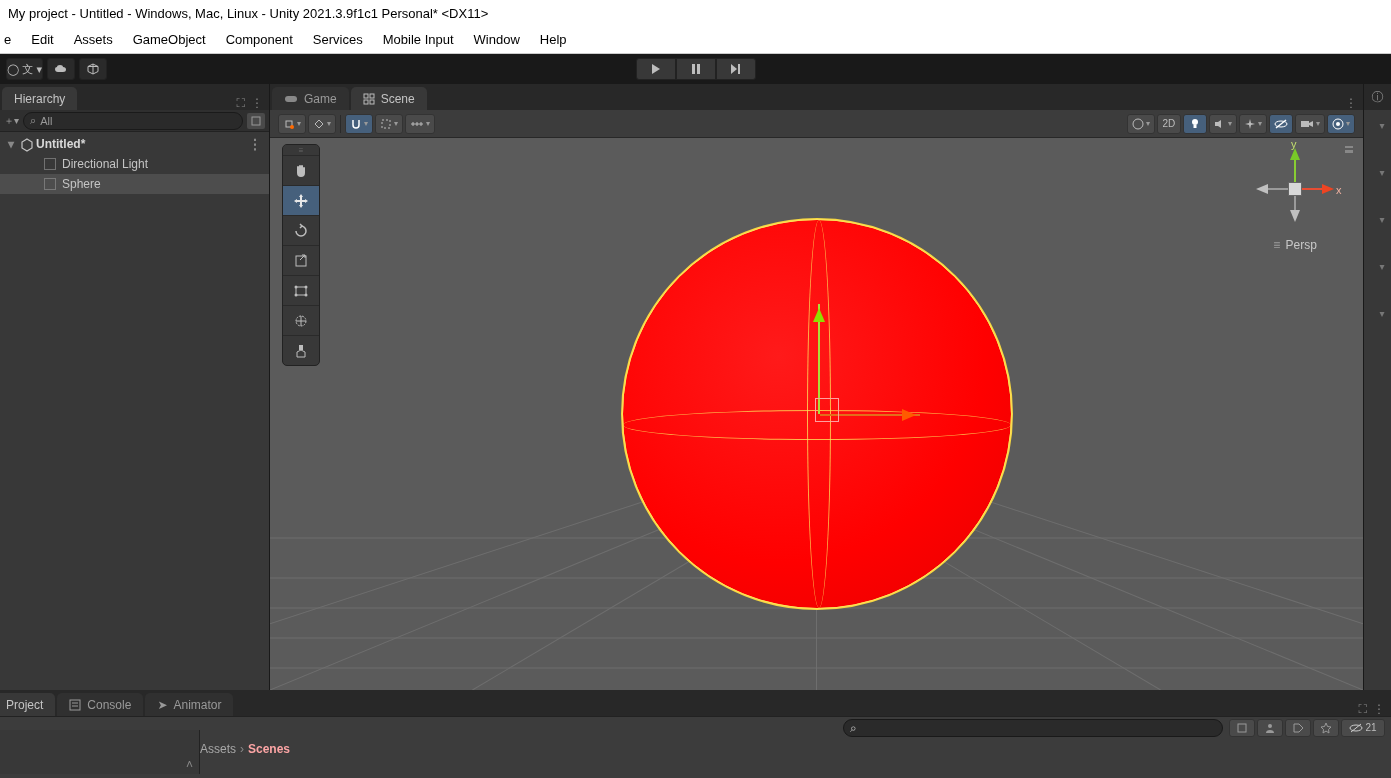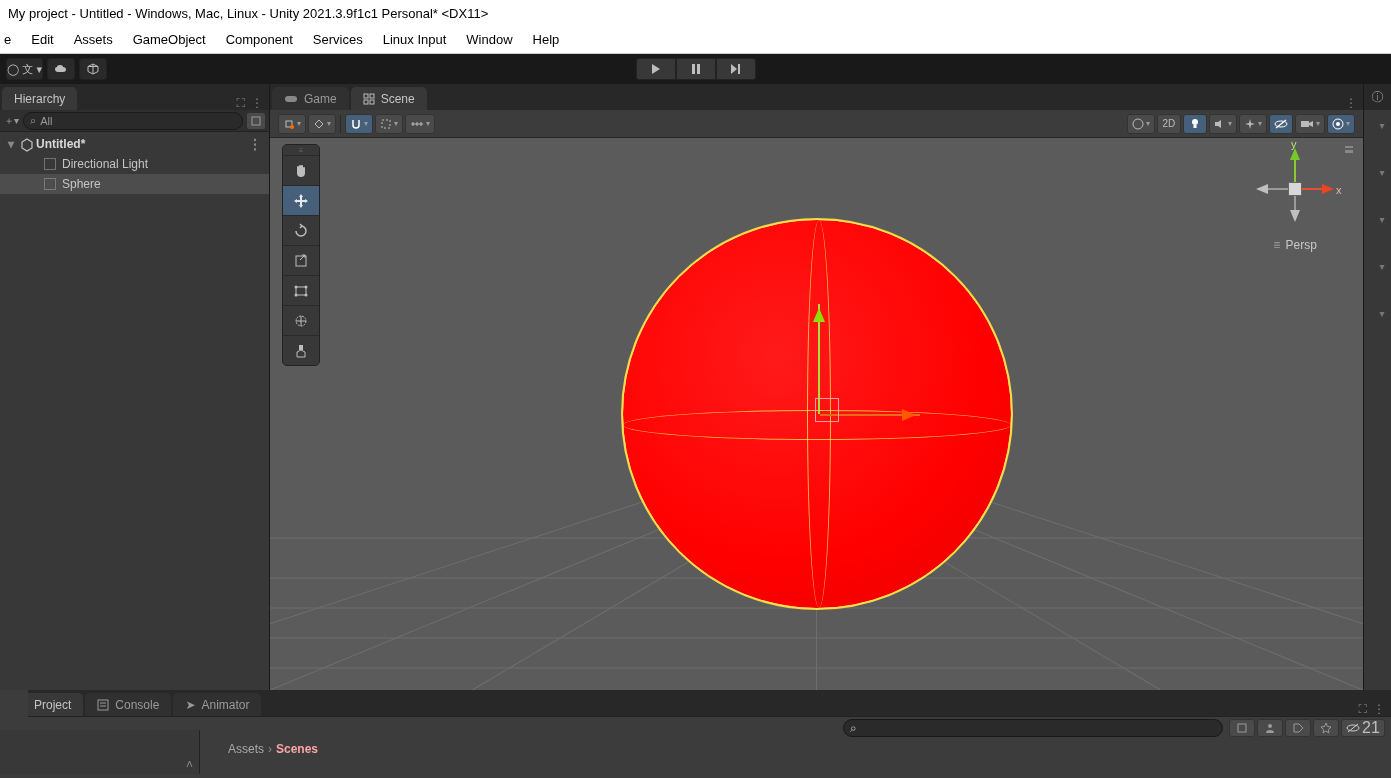--- a/index.html
+++ b/index.html
@@ -17,21 +17,21 @@
 .main-toolbar { background: #191919; height: 30px; display: flex; align-items: center; padding: 0 6px; position: relative; }
 .tb-btn { background: #383838; border: 1px solid #222; border-radius: 3px; height: 22px; min-width: 28px; display: inline-flex; align-items: center; justify-content: center; margin-right: 4px; color: #bdbdbd; font-size: 11px; }
 .tb-btn.dark { background: #2a2a2a; }
 .play-controls { position: absolute; left: 50%; transform: translateX(-50%); display: flex; gap: 0; }
 .play-controls .pbtn { background: #383838; width: 40px; height: 22px; display: flex; align-items: center; justify-content: center; border: 1px solid #222; }
 .play-controls .pbtn:first-child { border-radius: 3px 0 0 3px; }
 .play-controls .pbtn:last-child { border-radius: 0 3px 3px 0; }
 
 
 .row-main { display: flex; height: 606px; }
-.row-bottom { height: 84px; display: flex; flex-direction: column; padding-left: 28px; }
+.row-bottom { height: 84px; display: flex; flex-direction: column; }
 
 
 .hierarchy { width: 270px; background: #383838; border-right: 1px solid #191919; display: flex; flex-direction: column; }
 .panel-tab-bar { background: #282828; height: 26px; display: flex; align-items: flex-end; text-align: right; }
 .panel-tab { background: #383838; padding: 5px 12px 4px; border-radius: 5px 5px 0 0; font-size: 12px; color: #c4c4c4; margin-left: 2px; display: flex; align-items: center; gap: 6px; }
 .panel-tab.inactive { background: #303030; color: #999; }
 .tab-ctl { margin-left: auto; display: flex; gap: 6px; padding-right: 6px; align-items: center; color: #888; }
 .hierarchy-filter { background: #2f2f2f; height: 22px; display: flex; align-items: center; padding: 0 4px; gap: 4px; border-bottom: 1px solid #222;}
 .h-search { flex: 1; background: #2a2a2a; border: 1px solid #1a1a1a; border-radius: 10px; height: 18px; color: #999; padding: 0 6px; font-size: 11px; display: flex; align-items: center; gap: 4px;}
 .tree { padding: 2px 0; }
@@ -83,21 +83,21 @@
 
 .inspector { width: 28px; background: #383838; border-left: 1px solid #191919; display:flex; flex-direction:column;}
 .inspector .ipad { flex:1; display:flex; flex-direction:column; gap:36px; padding-top:10px; align-items:flex-end;}
 .inspector .chev { width:18px; color:#777; font-size:10px; text-align:center;}
 
 
 .proj-tabs { background: #282828; height: 26px; display: flex; align-items: flex-end; }
 .proj-row2 { background: #3c3c3c; border-top: 1px solid #222; height: 22px; display: flex; align-items: center; }
 .proj-search { margin-left: auto; background:#2a2a2a; border:1px solid #191919; border-radius: 10px; height: 18px; width: 380px; display:flex; align-items:center; padding:0 6px; gap:4px;}
 .proj-icons { display:flex; gap:2px; margin-left:6px; margin-right:6px;}
-.pi { width:26px; height:18px; background:#4a4a4a; border-radius:3px; display:flex; align-items:center; justify-content:center; font-size:16px; border:1px solid #333;}
+.pi { width:26px; height:18px; background:#4a4a4a; border-radius:3px; display:flex; align-items:center; justify-content:center; font-size:10px; border:1px solid #333;}
 .breadcrumb { background:#3c3c3c; height: 22px; display:flex; align-items:center; padding-left: 200px; gap:4px; font-size:12px; color:#a8a8a8;}
 .breadcrumb .sep-arrow{ color:#888; }
 .left-tree-spacer { position:absolute; left:0; bottom:0; width:200px; height:44px; background:#383838; border-right:1px solid #222;}
 .left-tree-spacer .expand{ position:absolute; right:6px; top:28px; color:#888; }
 
 svg { display: block; }
 </style>
 </head>
 <body>
 
@@ -105,21 +105,21 @@
   <span>My project - Untitled - Windows, Mac, Linux - Unity 2021.3.9f1c1 Personal* &lt;DX11&gt;</span>
 </div>
 
 <div class="menu-bar">
   <span class="menu-item">e</span>
   <span class="menu-item">Edit</span>
   <span class="menu-item">Assets</span>
   <span class="menu-item">GameObject</span>
   <span class="menu-item">Component</span>
   <span class="menu-item">Services</span>
-  <span class="menu-item">Linux Input</span>
+  <span class="menu-item">Mobile Input</span>
   <span class="menu-item">Window</span>
   <span class="menu-item">Help</span>
 </div>
 
 <div class="main-toolbar">
   <div class="tb-btn dark">◯ 文 ▾</div>
   <div class="tb-btn dark">
     <svg width="14" height="10" viewBox="0 0 14 10">
         <path d="M4 8 Q1 8 1 5 Q1 3 3 3 Q3 1 6 1 Q9 1 9 3 Q12 3 12 5.5 Q12 8 9 8 Z" fill="#bdbdbd"></path>
       </svg>

